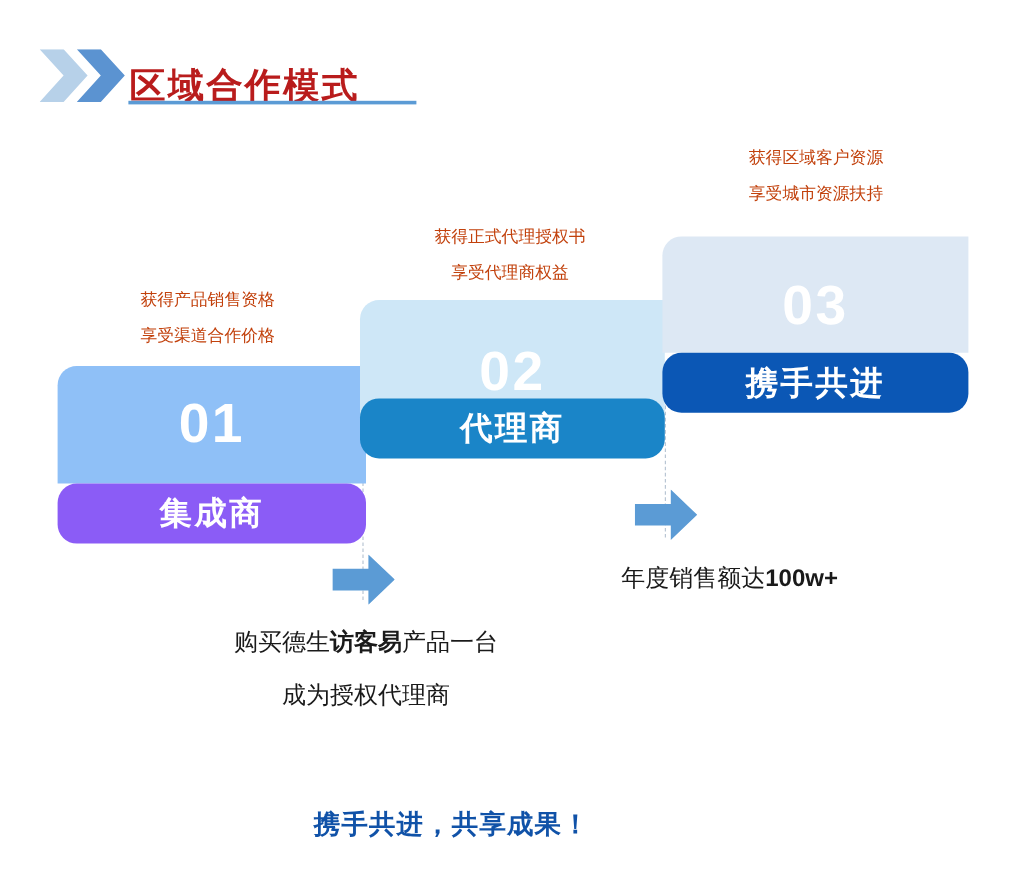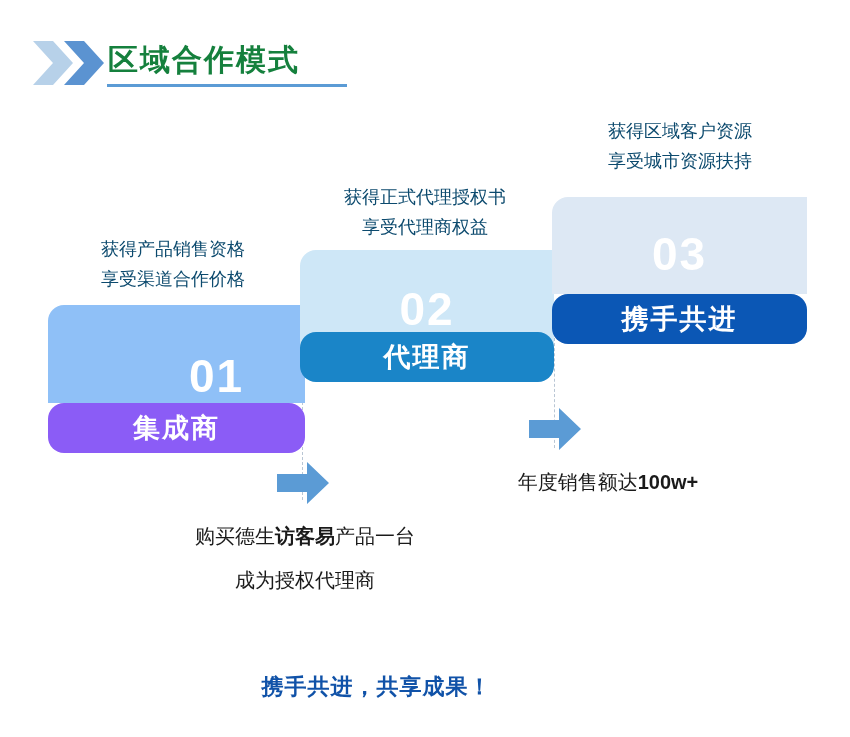--- a/index.html
+++ b/index.html
@@ -26,25 +26,25 @@
   .chevrons {
     position: absolute;
     left: 33px;
     top: 41px;
     width: 72px;
     height: 44px;
   }
   .page-title {
     position: absolute;
     left: 108px;
-    top: 40px;
+    top: 52px;
     font-size: 30px;
     font-weight: bold;
     letter-spacing: 2px;
-    color: #15803d;
+    color: #b91c1c;
     white-space: nowrap;
   }
   .title-underline {
     position: absolute;
     left: 107px;
     top: 84px;
     width: 240px;
     height: 3px;
     background: #5b9bd5;
   }
@@ -92,22 +92,22 @@
     font-weight: bold;
     color: #ffffff;
     letter-spacing: 2px;
     white-space: nowrap;
   }
 
   
   .caption {
     position: absolute;
     text-align: center;
-    font-size: 18px;
-    color: #0c4a6e;
+    font-size: 14px;
+    color: #c2410c;
     line-height: 30px;
     white-space: nowrap;
   }
 
   
   .dashed {
     position: absolute;
     width: 0;
     border-left: 1.5px dashed #b9c6d4;
   }
@@ -170,21 +170,21 @@
   <div class="caption" style="left:575px; top:116px; width:210px;">
     <div>获得区域客户资源</div>
     <div>享受城市资源扶持</div>
   </div>
 
   <div class="dashed" style="left:302px; top:392px; height:108px;"></div>
   <div class="dashed" style="left:554px; top:338px; height:110px;"></div>
 
   <div class="card" style="left:48px; top:305px; width:257px; height:148px;">
     <div class="card-top" style="height:98px; background:#8fc0f7; border-radius:16px 0 0 0;"></div>
-    <div class="card-num" style="top:48px;padding-left:40px;">01</div>
+    <div class="card-num" style="top:24px;">01</div>
     <div class="card-bottom" style="top:98px; height:50px; background:#8b5cf6; border-radius:16px 16px 16px 16px;">
       <span class="card-label">集成商</span>
     </div>
   </div>
 
   <div class="card" style="left:300px; top:250px; width:254px; height:125px;">
     <div class="card-top" style="height:97px; background:#cee7f7; border-radius:16px 0 0 0;"></div>
     <div class="card-num" style="top:36px;">02</div>
     <div class="card-bottom" style="top:82px; height:50px; background:#1a85c8; border-radius:16px 16px 16px 16px;">
       <span class="card-label">代理商</span>

